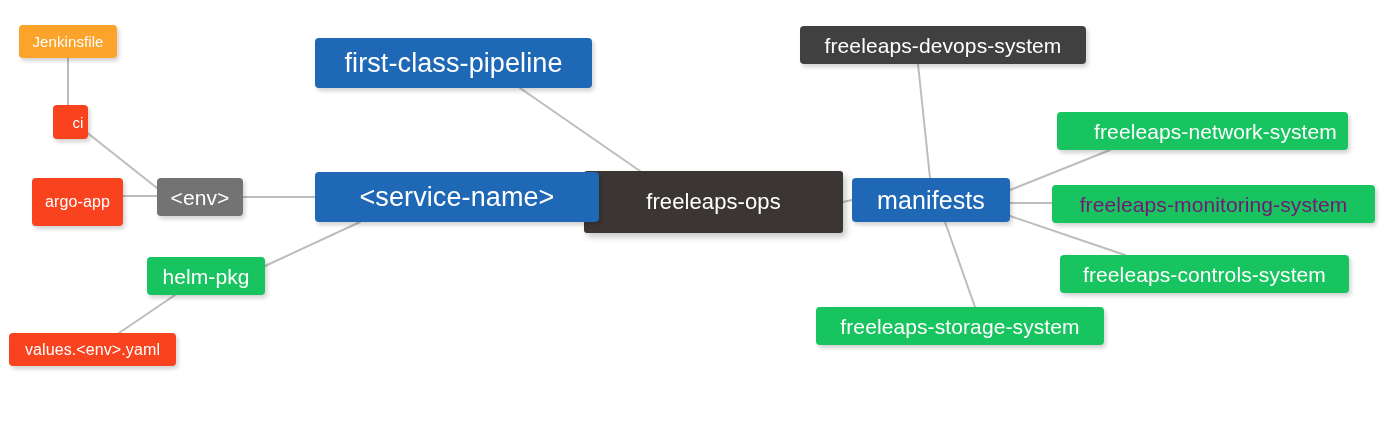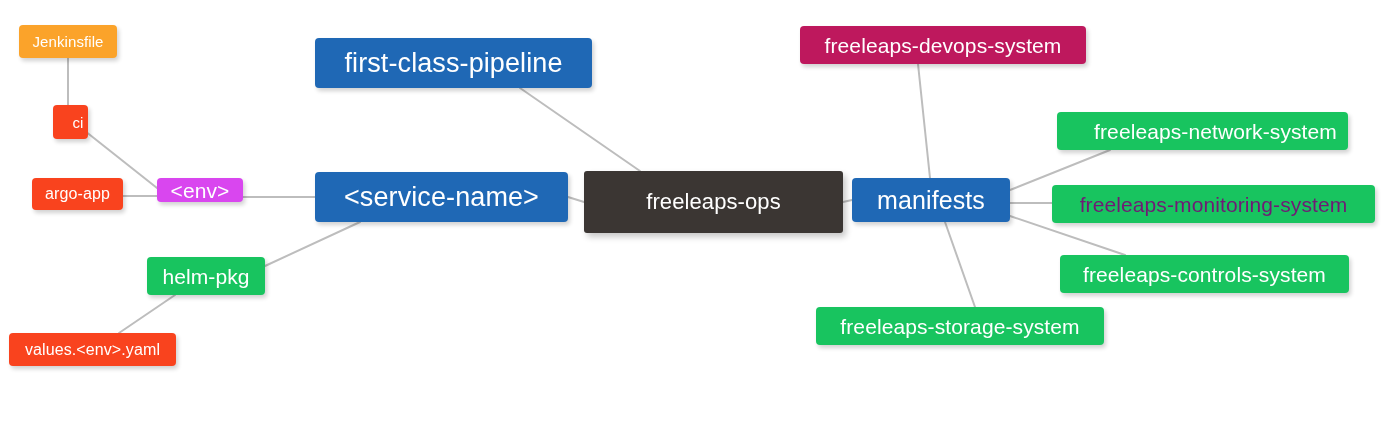--- a/index.html
+++ b/index.html
@@ -64,48 +64,48 @@
       <line x1="930" y1="178" x2="918" y2="64" stroke="#bdbdbd" stroke-width="2" stroke-linecap="round"></line>
       <line x1="1010" y1="190" x2="1110" y2="150" stroke="#bdbdbd" stroke-width="2" stroke-linecap="round"></line>
       <line x1="1010" y1="203" x2="1052" y2="203" stroke="#bdbdbd" stroke-width="2" stroke-linecap="round"></line>
       <line x1="1010" y1="216" x2="1125" y2="255" stroke="#bdbdbd" stroke-width="2" stroke-linecap="round"></line>
       <line x1="945" y1="222" x2="975" y2="307" stroke="#bdbdbd" stroke-width="2" stroke-linecap="round"></line>
     </svg>
   <div id="nodes">
       <div class="node root" style="left: 584px; top: 171px; width: 259px; height: 62px; background: rgb(59, 54, 51); font-size: 22px; color: rgb(255, 255, 255);">
         <span>freeleaps-ops</span>
       </div>
-      <div class="node" style="left: 315px; top: 172px; width: 253px; height: 50px; background: rgb(31, 104, 181); font-size: 27px; color: rgb(255, 255, 255);">
+      <div class="node" style="left: 315px; top: 172px; width: 284px; height: 50px; background: rgb(31, 104, 181); font-size: 27px; color: rgb(255, 255, 255);">
         <span>&lt;service-name&gt;</span>
       </div>
       <div class="node" style="left: 315px; top: 38px; width: 277px; height: 50px; background: rgb(31, 104, 181); font-size: 27px; color: rgb(255, 255, 255);">
         <span>first-class-pipeline</span>
       </div>
       <div class="node" style="left: 852px; top: 178px; width: 158px; height: 44px; background: rgb(31, 104, 181); font-size: 25px; color: rgb(255, 255, 255);">
         <span>manifests</span>
       </div>
-      <div class="node" style="left: 157px; top: 178px; width: 86px; height: 24px; background: #d946ef; font-size: 21px; color: rgb(255, 255, 255);">
+      <div class="node" style="left: 157px; top: 178px; width: 86px; height: 38px; background: #737373; font-size: 21px; color: rgb(255, 255, 255);">
         <span>&lt;env&gt;</span>
       </div>
       <div class="node" style="left: 147px; top: 257px; width: 118px; height: 38px; background: rgb(24, 196, 95); font-size: 21px; color: rgb(255, 255, 255);">
         <span>helm-pkg</span>
       </div>
       <div class="node" style="left: 53px; top: 105px; width: 32px; height: 34px; background: rgb(249, 67, 30); font-size: 15px; color: rgb(255, 255, 255); padding-left: 25px;">
         <span>ci</span>
       </div>
-      <div class="node" style="left: 32px; top: 178px; width: 91px; height: 32px; background: rgb(249, 67, 30); font-size: 16px; color: rgb(255, 255, 255);">
+      <div class="node" style="left: 32px; top: 178px; width: 91px; height: 48px; background: rgb(249, 67, 30); font-size: 16px; color: rgb(255, 255, 255);">
         <span>argo-app</span>
       </div>
       <div class="node" style="left: 19px; top: 25px; width: 98px; height: 33px; background: rgb(251, 163, 42); font-size: 15px; color: rgb(255, 255, 255);">
         <span>Jenkinsfile</span>
       </div>
       <div class="node" style="left: 9px; top: 333px; width: 167px; height: 33px; background: rgb(249, 67, 30); font-size: 16px; color: rgb(255, 255, 255);">
         <span>values.&lt;env&gt;.yaml</span>
       </div>
-      <div class="node" style="left: 800px; top: 26px; width: 286px; height: 38px; background: #be185d; font-size: 21px; color: rgb(255, 255, 255);">
+      <div class="node" style="left: 800px; top: 26px; width: 286px; height: 38px; background: #404040; font-size: 21px; color: rgb(255, 255, 255);">
         <span>freeleaps-devops-system</span>
       </div>
       <div class="node" style="left: 1057px; top: 112px; width: 291px; height: 38px; background: rgb(24, 196, 95); font-size: 21px; color: rgb(255, 255, 255); padding-left: 36px;">
         <span>freeleaps-network-system</span>
       </div>
       <div class="node" style="left: 1052px; top: 185px; width: 323px; height: 38px; background: rgb(24, 196, 95); font-size: 21px; color: #701a75;">
         <span>freeleaps-monitoring-system</span>
       </div>
       <div class="node" style="left: 1060px; top: 255px; width: 289px; height: 38px; background: rgb(24, 196, 95); font-size: 21px; color: rgb(255, 255, 255);">
         <span>freeleaps-controls-system</span>

